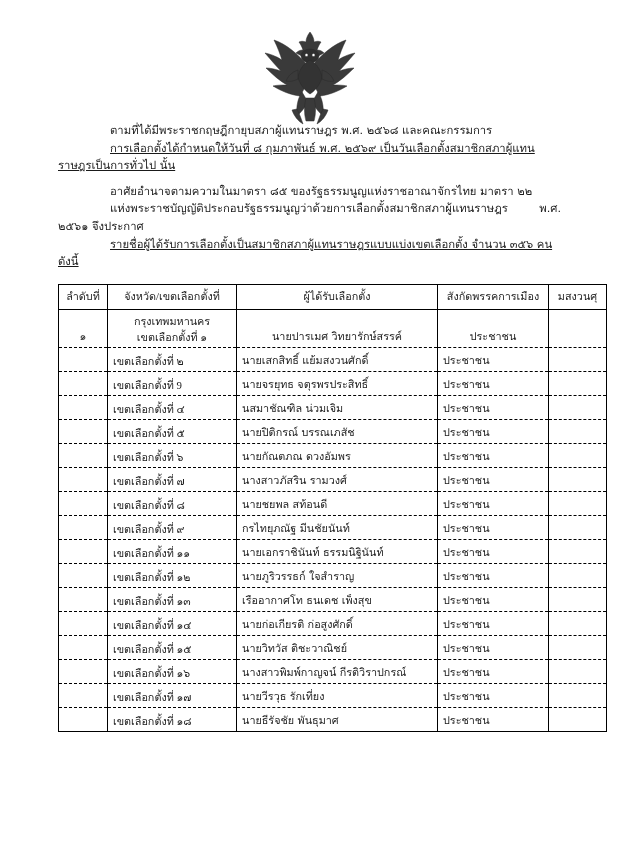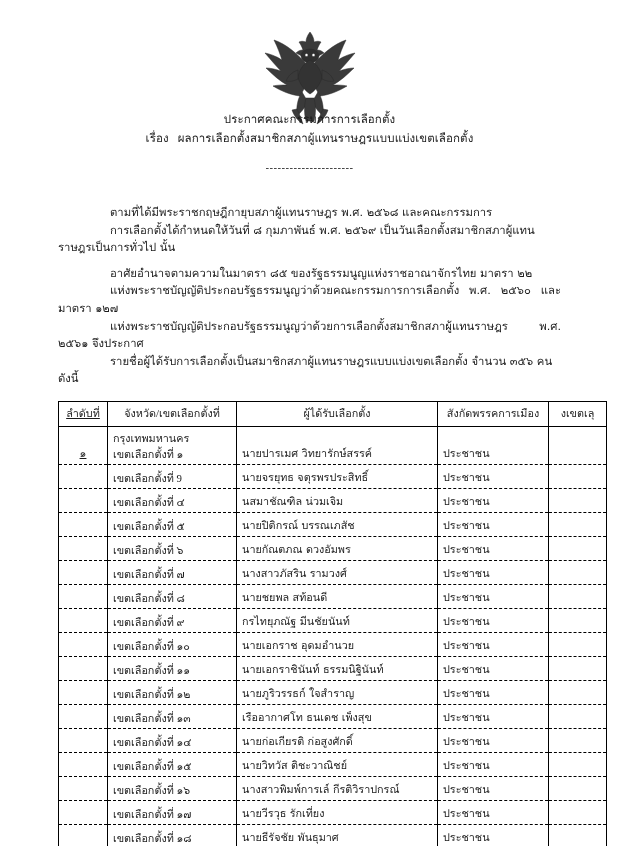--- a/index.html
+++ b/index.html
@@ -57,33 +57,33 @@
   .divider-dashes {
     font-size: 10px;
     line-height: 16px;
     margin-top: 12px;
     letter-spacing: 0.4px;
     color: #2b2b2b;
   }
 
   
   .body-block {
-    margin-top: 28px;
+    margin-top: 14px;
     font-size: 11.3px;
     line-height: 17.6px;
     text-align: justify;
     text-justify: inter-word;
   }
   .para {
     margin: 0 0 0 0;
     text-indent: 52px;
   }
   .para + .para { margin-top: 8px; }
   .para-line { display: block; }
-  .para .last-line { text-align: left; }
+  .para .last-line { text-align: left; text-decoration: underline; }
 
   
   .table-wrap {
     margin-top: 13px;
   }
   table.results {
     border-collapse: collapse;
     width: 100%;
     table-layout: fixed;
     font-size: 10.8px;
@@ -96,33 +96,34 @@
     vertical-align: bottom;
   }
   table.results thead th {
     border-top: 1px solid #000;
     border-bottom: 1px solid #000;
     text-align: center;
     font-weight: normal;
     padding: 4px 4px 5px 4px;
     line-height: 15px;
   }
-  .col-no     { width: 40px;  text-align: center; text-decoration: underline; }
+  .col-no     { width: 40px;  text-align: center; }
   .col-prov   { width: 120px; font-family: Liberation Serif, serif; }
   .col-name   { width: 192px; margin-left: 21px; }
   .col-party  { width: 102px; margin-top: 32px; }
   .col-note   { width: 49px;  }
 
   tbody td {
     height: 19px;
     line-height: 16px;
     border-bottom: 1px dashed #000;
   }
   tbody tr.first-row td {
     border-bottom: 1px dashed #000;
+    text-align: center;
   }
   tbody tr:last-child td {
     border-bottom: 1px solid #000;
   }
   td.cell-no { text-align: center; vertical-align: top; padding-top: 3px; }
   td.cell-prov .prov-name {
     display: block;
     line-height: 16px;
   }
   td.cell-prov .zone-name {
@@ -168,66 +169,67 @@
         <path d="M40 66 C36 72 34 80 35 90 C39 86 43 82 46 76 Z"></path>
         <path d="M56 66 C60 72 62 80 61 90 C57 86 53 82 50 76 Z"></path>
         <path d="M44 72 C42 80 42 88 44 95 L52 95 C54 88 54 80 52 72 Z"></path>
 
         <path d="M30 84 C32 90 36 95 41 98 C39 92 37 87 35 83 Z"></path>
         <path d="M66 84 C64 90 60 95 55 98 C57 92 59 87 61 83 Z"></path>
       </g>
     </svg>
   </div>
 
-  <div class="heading-block">
-    <div class="doc-title">ประกาศคณะกรรมการการเลือกตั้ง</div>
-    <div class="doc-subtitle">
-      <span class="sub-label">เรื่อง</span><span>ผลการเลือกตั้งสมาชิกสภาผู้แทนราษฎรแบบแบ่งเขตเลือกตั้ง</span>
-    </div>
-    <div class="divider-dashes">----------------------</div>
-  </div>
 
   <div class="body-block">
     <p class="para">
       <span class="para-line">ตามที่ได้มีพระราชกฤษฎีกายุบสภาผู้แทนราษฎร พ.ศ. ๒๕๖๘ และคณะกรรมการ</span>
       <span class="para-line last-line">การเลือกตั้งได้กำหนดให้วันที่ ๘ กุมภาพันธ์ พ.ศ. ๒๕๖๙ เป็นวันเลือกตั้งสมาชิกสภาผู้แทนราษฎรเป็นการทั่วไป นั้น</span>
     </p>
     <p class="para">
       <span class="para-line">อาศัยอำนาจตามความในมาตรา ๘๕ ของรัฐธรรมนูญแห่งราชอาณาจักรไทย มาตรา ๒๒</span>
-      <span class="para-line">แห่งพระราชบัญญัติประกอบรัฐธรรมนูญว่าด้วยคณะกรรมการการเลือกตั้ง พ.ศ. ๒๕๖๐ และมาตรา ๑๒๗</span>
       <span class="para-line">แห่งพระราชบัญญัติประกอบรัฐธรรมนูญว่าด้วยการเลือกตั้งสมาชิกสภาผู้แทนราษฎร พ.ศ. ๒๕๖๑ จึงประกาศ</span>
       <span class="para-line last-line">รายชื่อผู้ได้รับการเลือกตั้งเป็นสมาชิกสภาผู้แทนราษฎรแบบแบ่งเขตเลือกตั้ง จำนวน ๓๕๖ คน ดังนี้</span>
     </p>
   </div>
 
   <div class="table-wrap">
     <table class="results">
       <thead>
         <tr>
           <th class="col-no">ลำดับที่</th>
           <th class="col-prov">จังหวัด/เขตเลือกตั้งที่</th>
           <th class="col-name">ผู้ได้รับเลือกตั้ง</th>
           <th class="col-party">สังกัดพรรคการเมือง</th>
-          <th class="col-note">งเขตเลุ</th>
+          <th class="col-note">มสงวนศุ</th>
         </tr>
       </thead>
       <tbody id="results-body">
           <tr class="first-row">
             <td class="col-no cell-no">๑</td>
             <td class="col-prov cell-prov">
               <span class="prov-name">กรุงเทพมหานคร</span>
               <span class="zone-name">เขตเลือกตั้งที่ ๑</span>
             </td>
             <td class="col-name cell-name">นายปารเมศ  วิทยารักษ์สรรค์</td>
             <td class="col-party cell-party">ประชาชน</td>
             <td class="col-note cell-note"></td>
           </tr>
           <tr>
             <td class="col-no cell-no"></td>
             <td class="col-prov cell-prov">
+              <span class="zone-name">เขตเลือกตั้งที่ ๒</span>
+            </td>
+            <td class="col-name cell-name">นายเสกสิทธิ์  แย้มสงวนศักดิ์</td>
+            <td class="col-party cell-party">ประชาชน</td>
+            <td class="col-note cell-note"></td>
+          </tr>
+          <tr>
+            <td class="col-no cell-no"></td>
+            <td class="col-prov cell-prov">
               <span class="zone-name">เขตเลือกตั้งที่ 9</span>
             </td>
             <td class="col-name cell-name">นายจรยุทธ  จตุรพรประสิทธิ์</td>
             <td class="col-party cell-party">ประชาชน</td>
             <td class="col-note cell-note"></td>
           </tr>
           <tr>
             <td class="col-no cell-no"></td>
             <td class="col-prov cell-prov">
               <span class="zone-name">เขตเลือกตั้งที่ ๔</span>
@@ -277,29 +279,20 @@
             <td class="col-prov cell-prov">
               <span class="zone-name">เขตเลือกตั้งที่ ๙</span>
             </td>
             <td class="col-name cell-name">กรไทยุภณัฐ  มีนชัยนันท์</td>
             <td class="col-party cell-party">ประชาชน</td>
             <td class="col-note cell-note"></td>
           </tr>
           <tr>
             <td class="col-no cell-no"></td>
             <td class="col-prov cell-prov">
-              <span class="zone-name">เขตเลือกตั้งที่ ๑๐</span>
-            </td>
-            <td class="col-name cell-name">นายเอกราช  อุดมอำนวย</td>
-            <td class="col-party cell-party">ประชาชน</td>
-            <td class="col-note cell-note"></td>
-          </tr>
-          <tr>
-            <td class="col-no cell-no"></td>
-            <td class="col-prov cell-prov">
               <span class="zone-name">เขตเลือกตั้งที่ ๑๑</span>
             </td>
             <td class="col-name cell-name">นายเอกราชินันท์  ธรรมนิฐินันท์</td>
             <td class="col-party cell-party">ประชาชน</td>
             <td class="col-note cell-note"></td>
           </tr>
           <tr>
             <td class="col-no cell-no"></td>
             <td class="col-prov cell-prov">
               <span class="zone-name">เขตเลือกตั้งที่ ๑๒</span>
@@ -333,21 +326,21 @@
             </td>
             <td class="col-name cell-name">นายวิทวัส  ติชะวาณิชย์</td>
             <td class="col-party cell-party">ประชาชน</td>
             <td class="col-note cell-note"></td>
           </tr>
           <tr>
             <td class="col-no cell-no"></td>
             <td class="col-prov cell-prov">
               <span class="zone-name">เขตเลือกตั้งที่ ๑๖</span>
             </td>
-            <td class="col-name cell-name">นางสาวพิมพ์การเล์  กีรติวิราปกรณ์</td>
+            <td class="col-name cell-name">นางสาวพิมพ์กาญจน์  กีรติวิราปกรณ์</td>
             <td class="col-party cell-party">ประชาชน</td>
             <td class="col-note cell-note"></td>
           </tr>
           <tr>
             <td class="col-no cell-no"></td>
             <td class="col-prov cell-prov">
               <span class="zone-name">เขตเลือกตั้งที่ ๑๗</span>
             </td>
             <td class="col-name cell-name">นายวีรวุธ  รักเที่ยง</td>
             <td class="col-party cell-party">ประชาชน</td>

